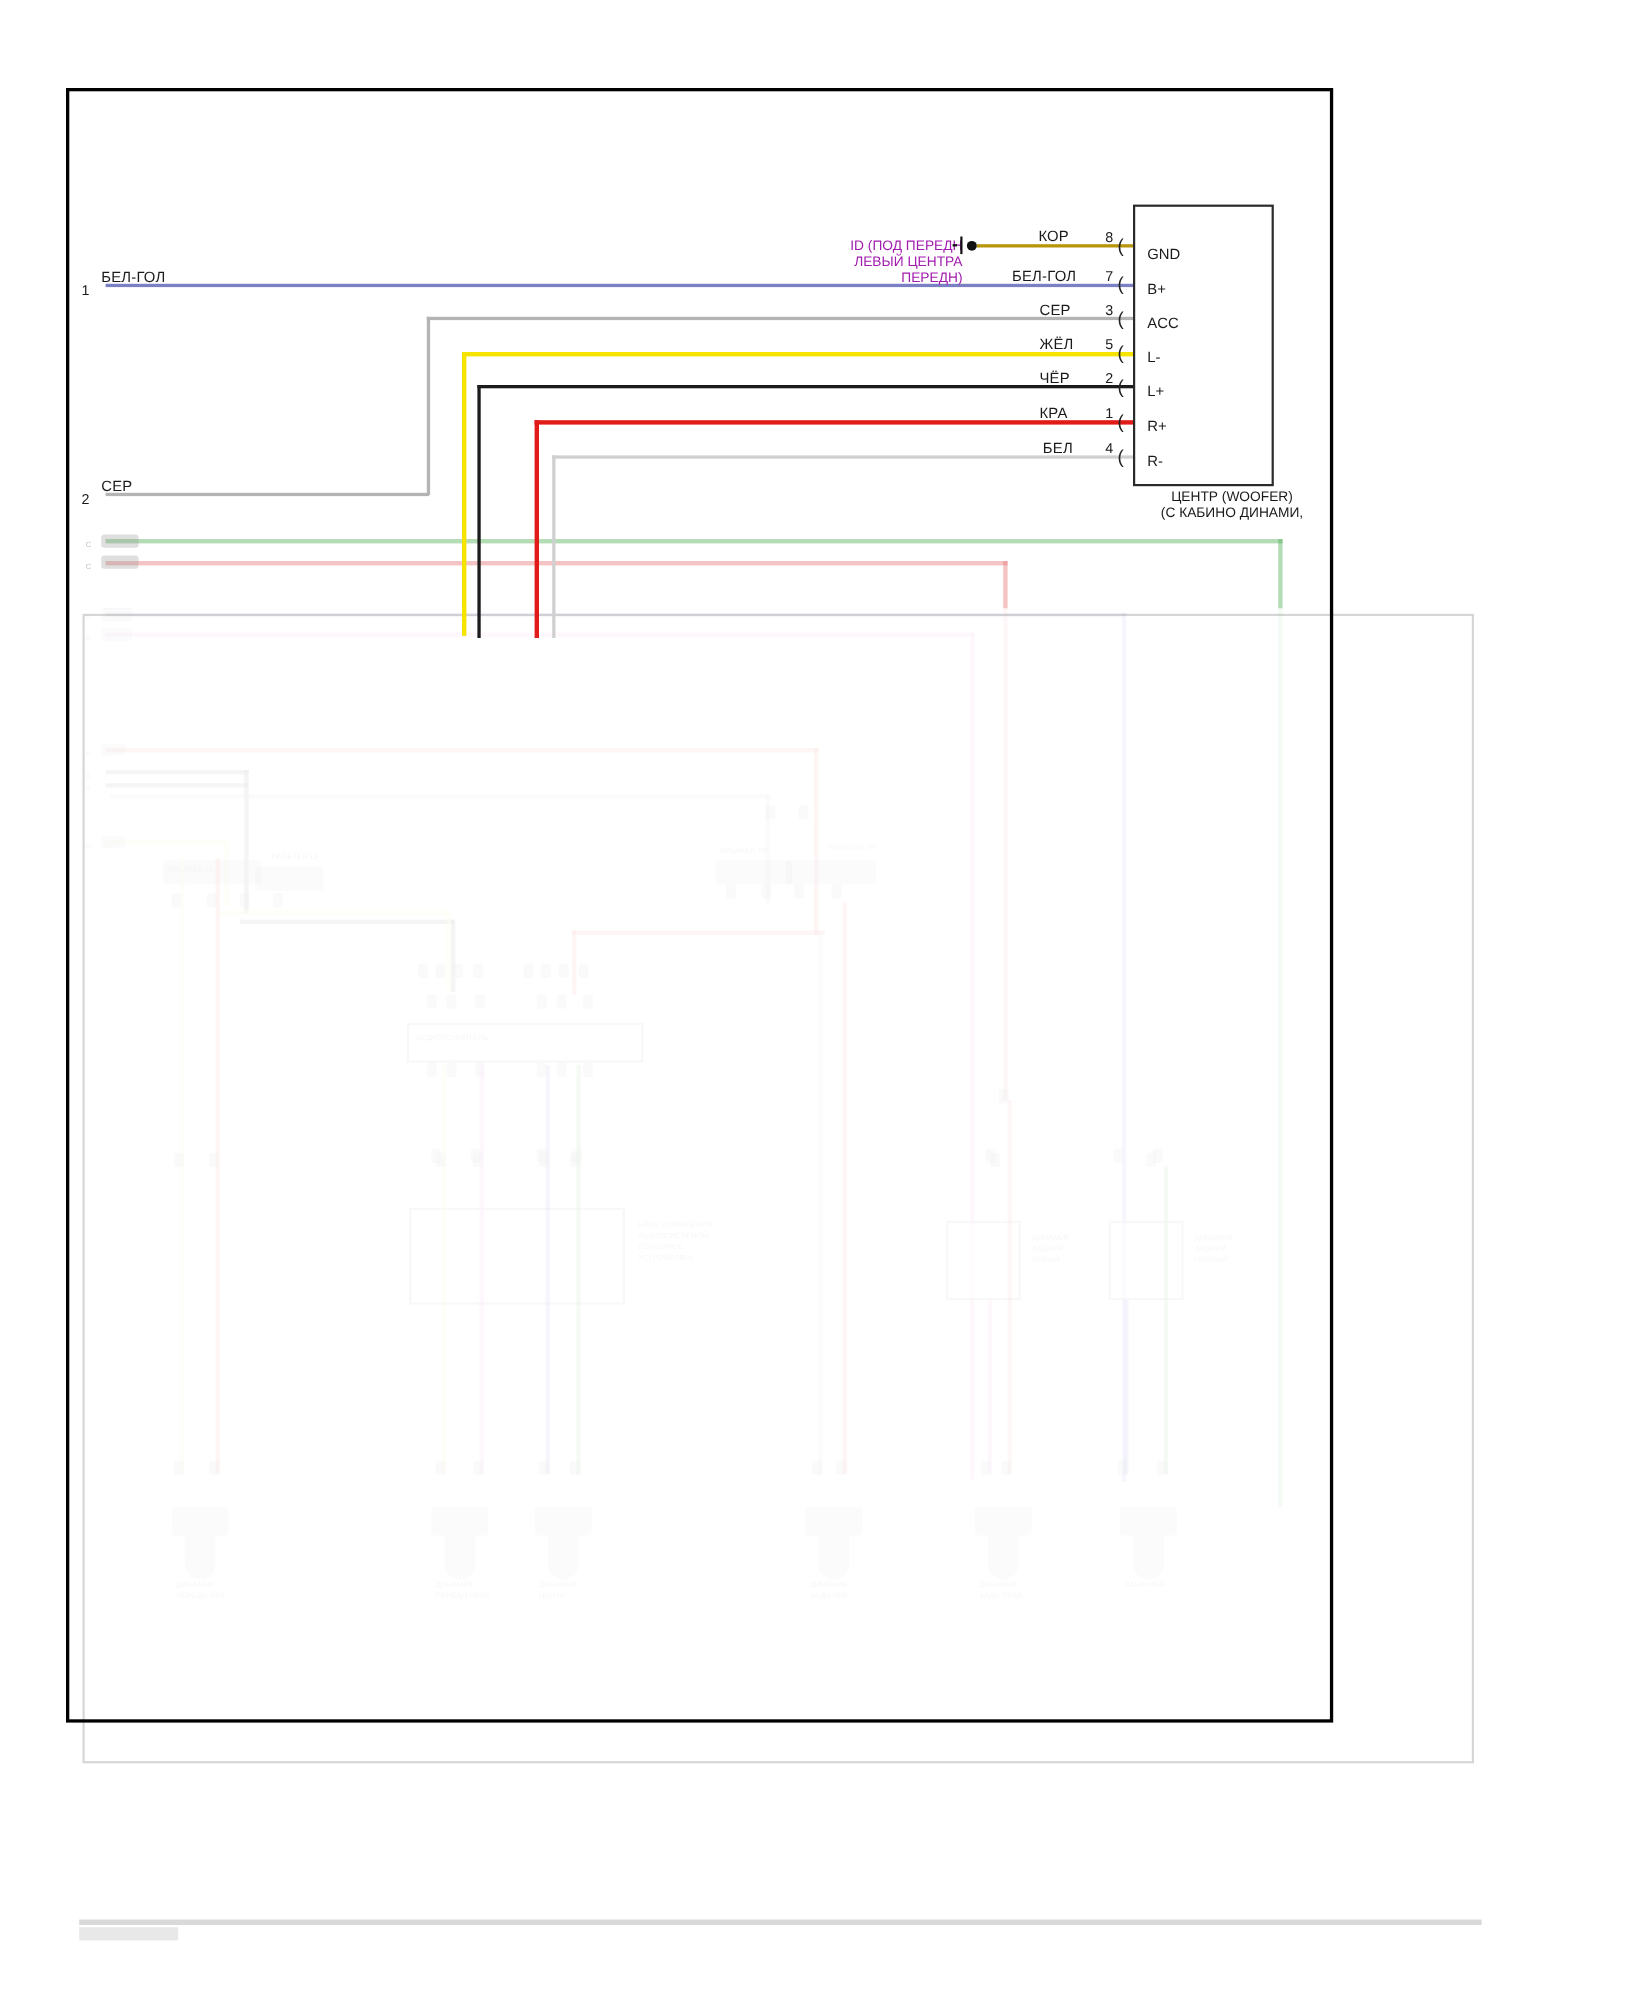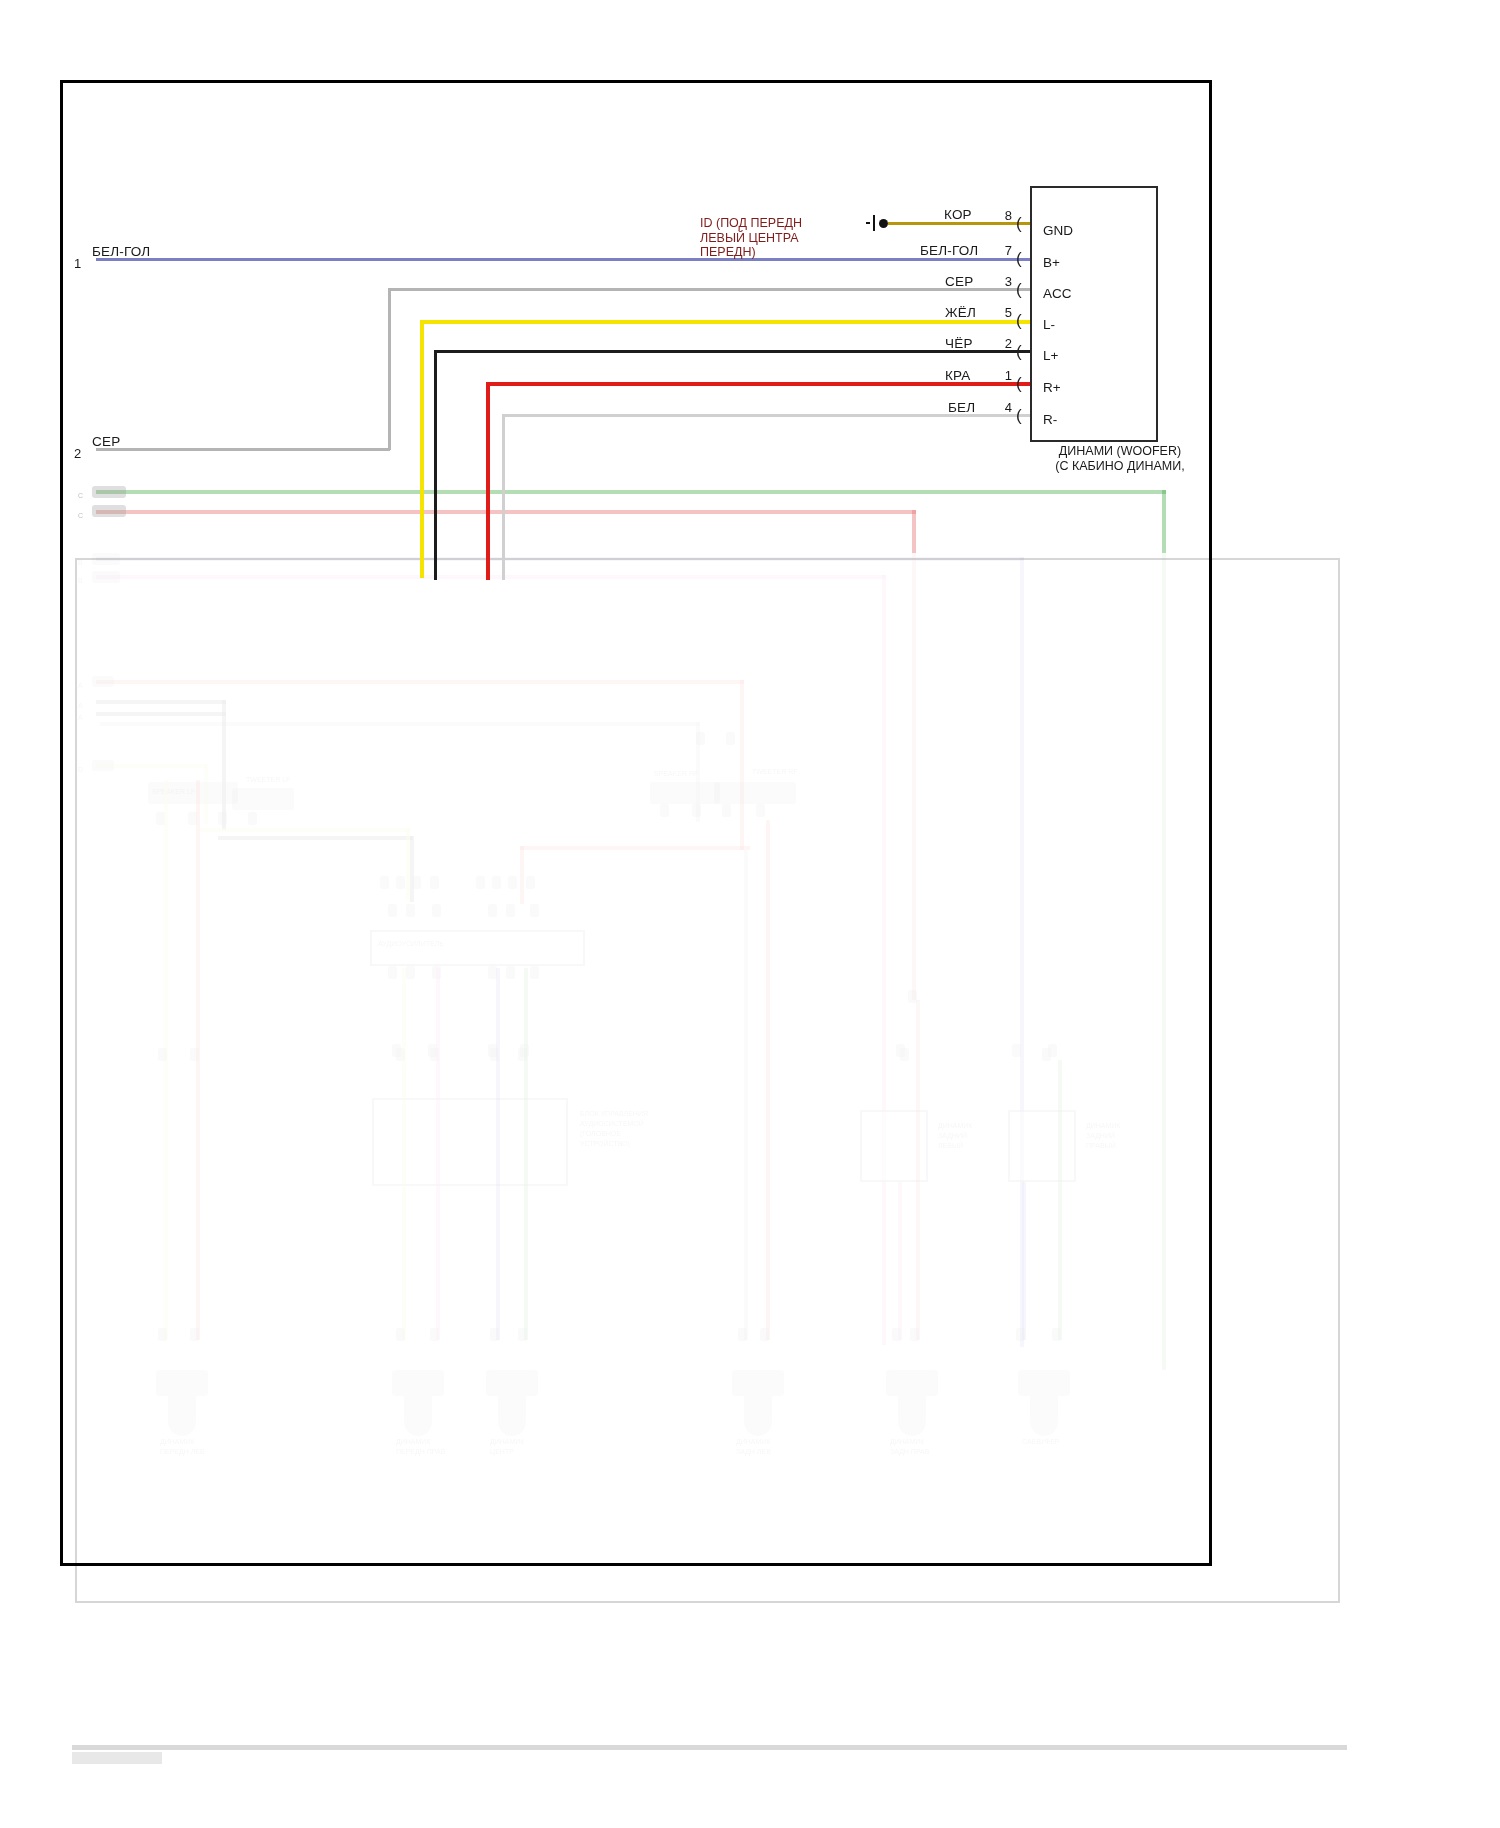--- a/index.html
+++ b/index.html
@@ -107,22 +107,23 @@
     font-size: 12.5px;
     color: #1a1a1a;
     line-height: 15px;
   }
   
   #id-splice-label {
     position: absolute;
     left: 700px;
     top: 216px;
     width: 175px;
+    text-align: right;
     font-size: 12.5px;
-    color: #7f1d1d;
+    color: #a21caf;
     line-height: 14.5px;
   }
   #splice-dot {
     position: absolute;
     left: 879px;
     top: 219px;
     width: 9px;
     height: 9px;
     border-radius: 50%;
     background: #111;
@@ -440,20 +441,20 @@
   <div id="conn-box"></div>
   <div class="pinname" style="top:223px;">GND</div>
   <div class="pinname" style="top:255px;">B+</div>
   <div class="pinname" style="top:286px;">ACC</div>
   <div class="pinname" style="top:317px;">L-</div>
   <div class="pinname" style="top:348px;">L+</div>
   <div class="pinname" style="top:380px;">R+</div>
   <div class="pinname" style="top:412px;">R-</div>
 
   <div id="conn-caption">
-    <div>ДИНАМИ (WOOFER)</div>
+    <div>ЦЕНТР (WOOFER)</div>
     <div>(С КАБИНО ДИНАМИ,</div>
   </div>
 
   <div id="footer-bar"></div>
   <div id="footer-tag"></div>
 
 </div>
 
 </body></html>

